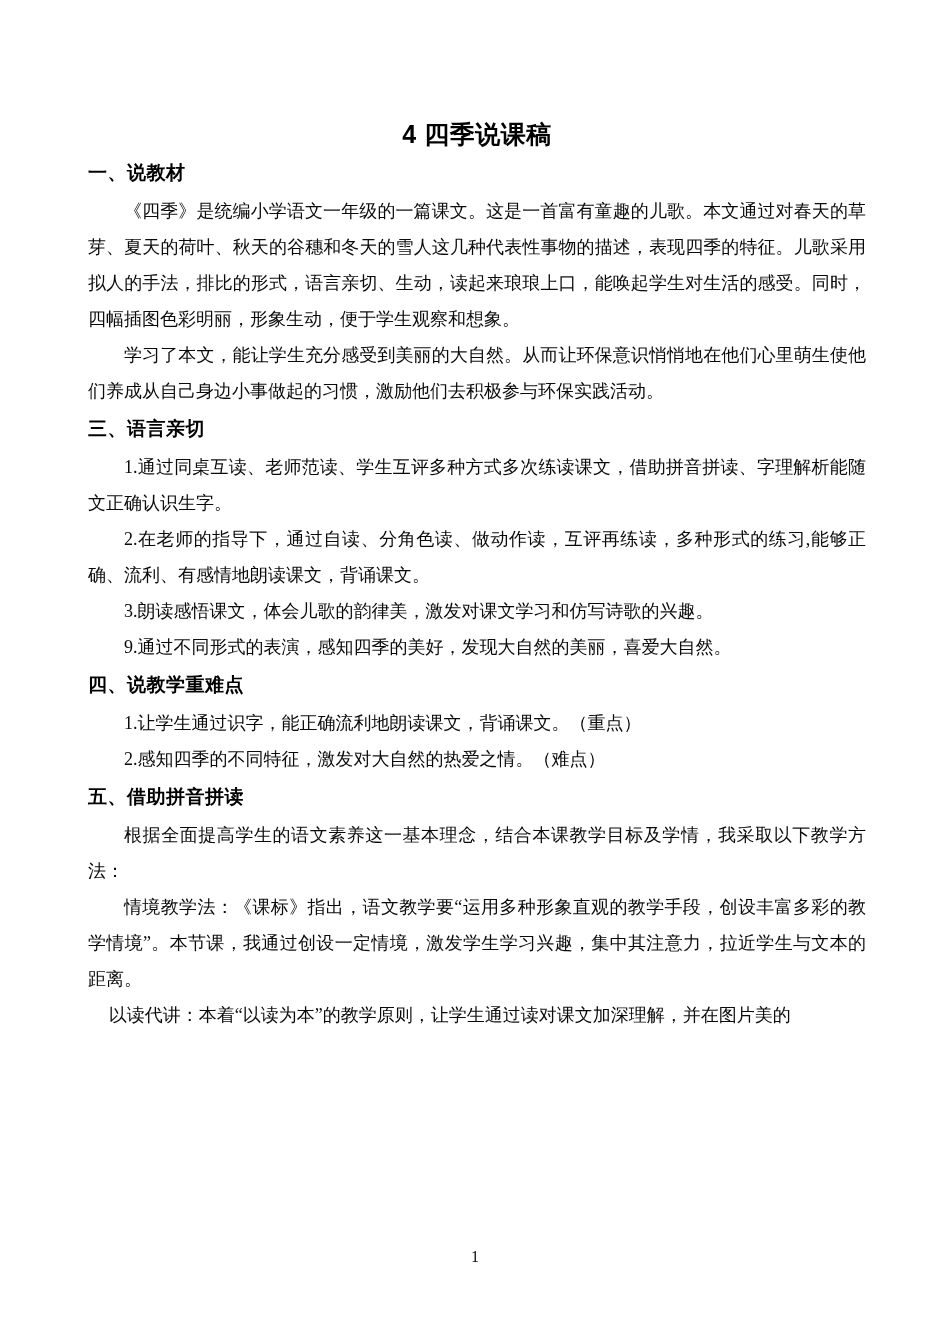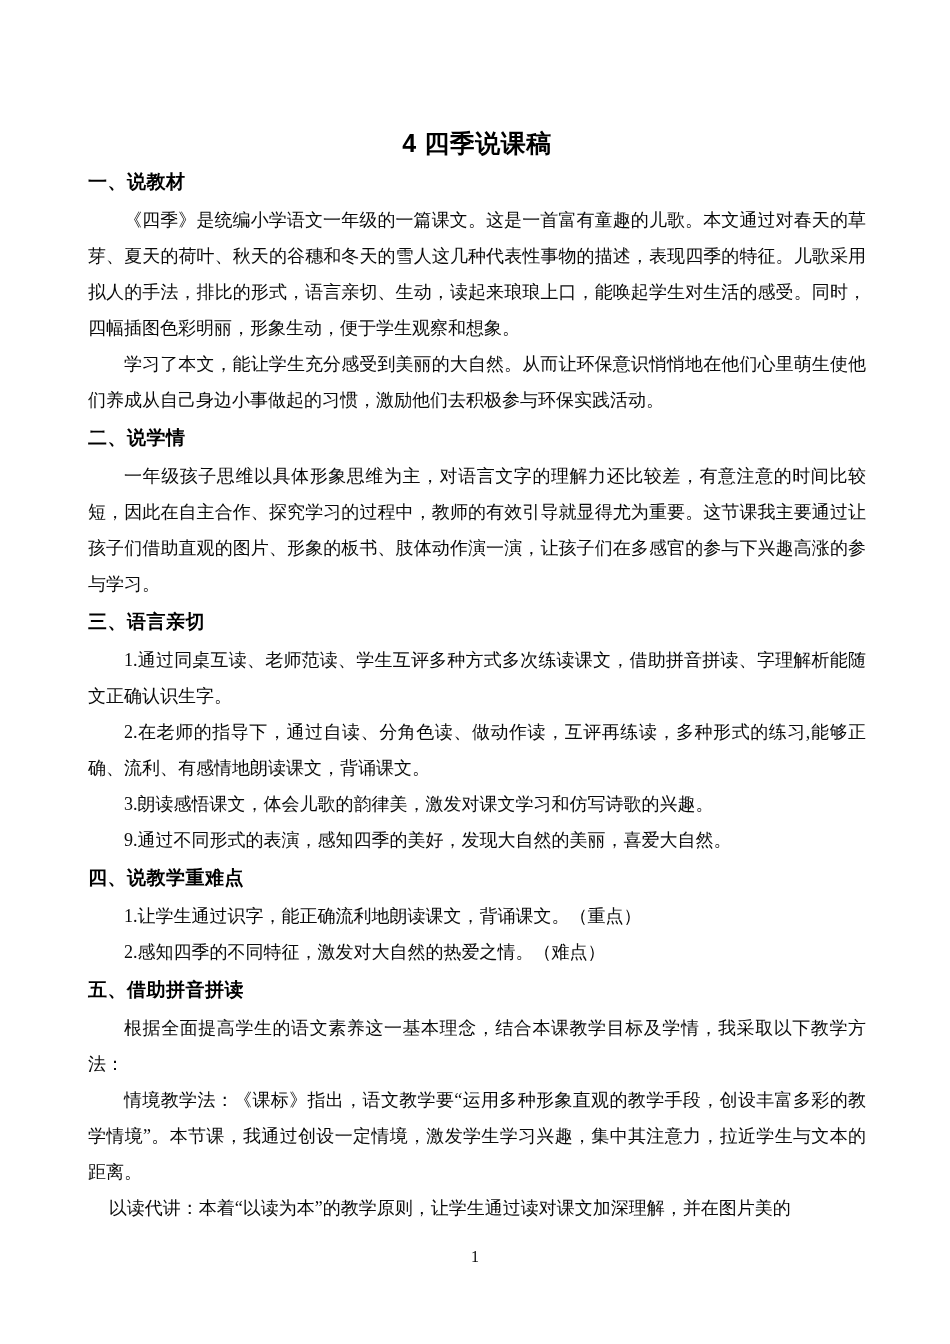--- a/index.html
+++ b/index.html
@@ -8,21 +8,21 @@
     position: relative;
     width: 950px;
     height: 1344px;
     background: #ffffff;
     color: #000000;
     overflow: hidden;
     font-family: "Liberation Serif", "DejaVu Serif", serif;
   }
   .content {
     position: absolute;
-    top: 124px;
+    top: 115px;
     left: 88px;
     width: 778px;
   }
   .doc-title {
     font-family: "Liberation Sans", "DejaVu Sans", sans-serif;
     font-weight: bold;
     font-size: 25px;
     line-height: 38px;
     text-align: center;
     letter-spacing: 0.5px;
@@ -61,24 +61,20 @@
   <div class="content">
 
     <div class="doc-title">4 四季说课稿</div>
 
     <section>
       <div class="section-heading">一、说教材</div>
       <p class="para">《四季》是统编小学语文一年级的一篇课文。这是一首富有童趣的儿歌。本文通过对春天的草芽、夏天的荷叶、秋天的谷穗和冬天的雪人这几种代表性事物的描述，表现四季的特征。儿歌采用拟人的手法，排比的形式，语言亲切、生动，读起来琅琅上口，能唤起学生对生活的感受。同时，四幅插图色彩明丽，形象生动，便于学生观察和想象。</p>
       <p class="para">学习了本文，能让学生充分感受到美丽的大自然。从而让环保意识悄悄地在他们心里萌生使他们养成从自己身边小事做起的习惯，激励他们去积极参与环保实践活动。</p>
     </section>
 
-    <section>
-      <div class="section-heading">二、说学情</div>
-      <p class="para">一年级孩子思维以具体形象思维为主，对语言文字的理解力还比较差，有意注意的时间比较短，因此在自主合作、探究学习的过程中，教师的有效引导就显得尤为重要。这节课我主要通过让孩子们借助直观的图片、形象的板书、肢体动作演一演，让孩子们在多感官的参与下兴趣高涨的参与学习。</p>
-    </section>
 
     <section>
       <div class="section-heading">三、语言亲切</div>
       <p class="para">1.通过同桌互读、老师范读、学生互评多种方式多次练读课文，借助拼音拼读、字理解析能随文正确认识生字。</p>
       <p class="para">2.在老师的指导下，通过自读、分角色读、做动作读，互评再练读，多种形式的练习,能够正确、流利、有感情地朗读课文，背诵课文。</p>
       <p class="para">3.朗读感悟课文，体会儿歌的韵律美，激发对课文学习和仿写诗歌的兴趣。</p>
       <p class="para">9.通过不同形式的表演，感知四季的美好，发现大自然的美丽，喜爱大自然。</p>
     </section>
 
     <section>

